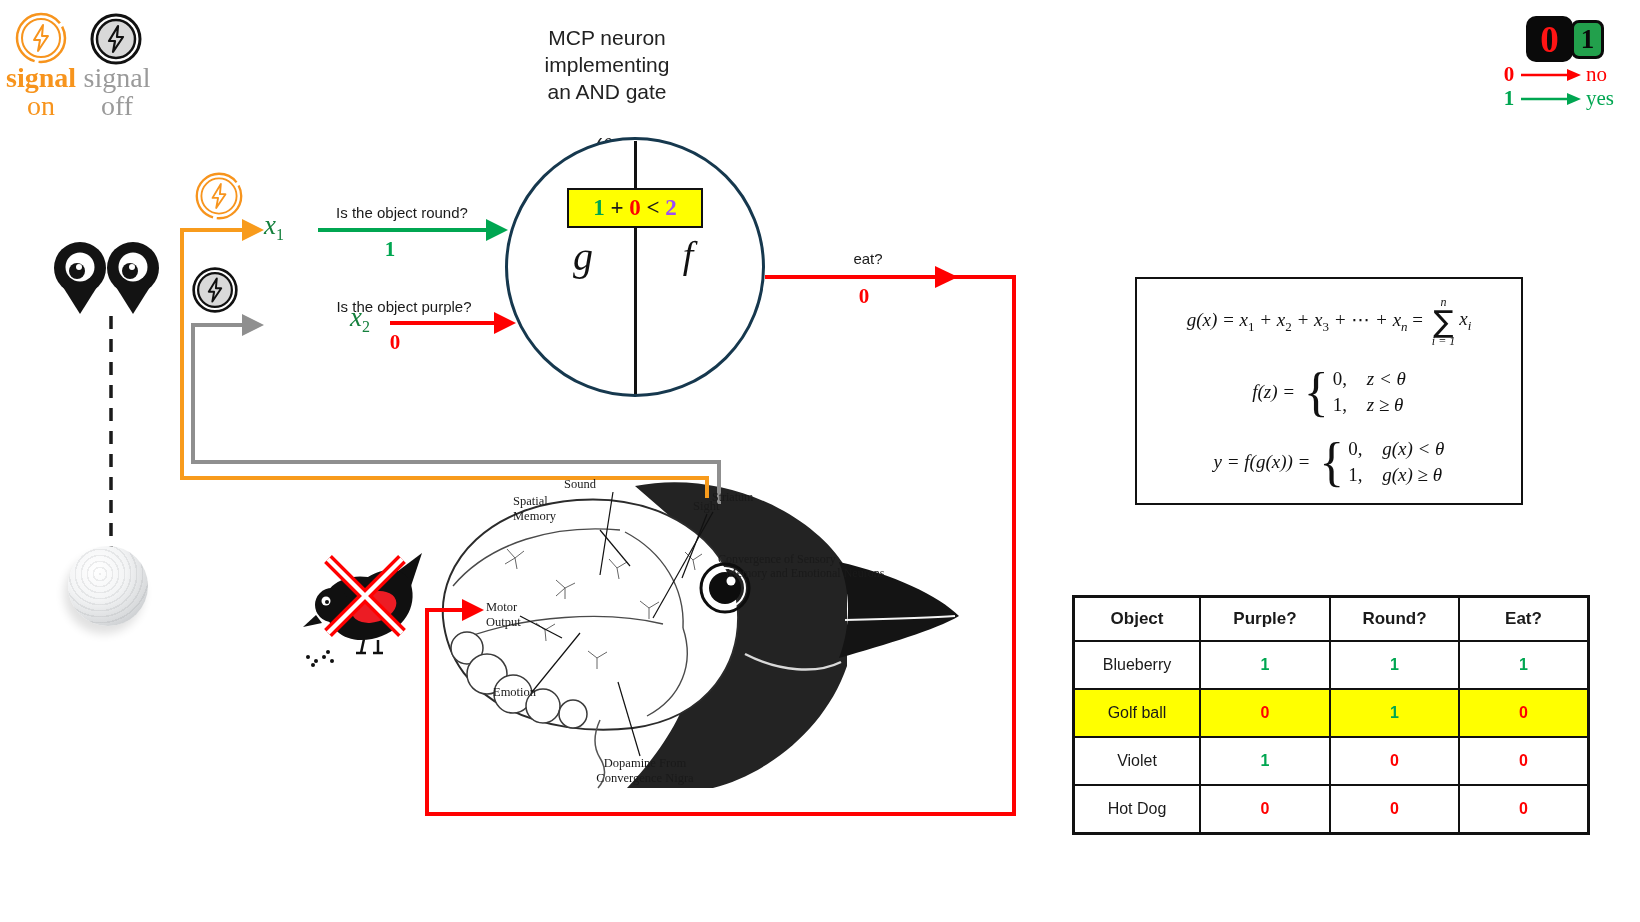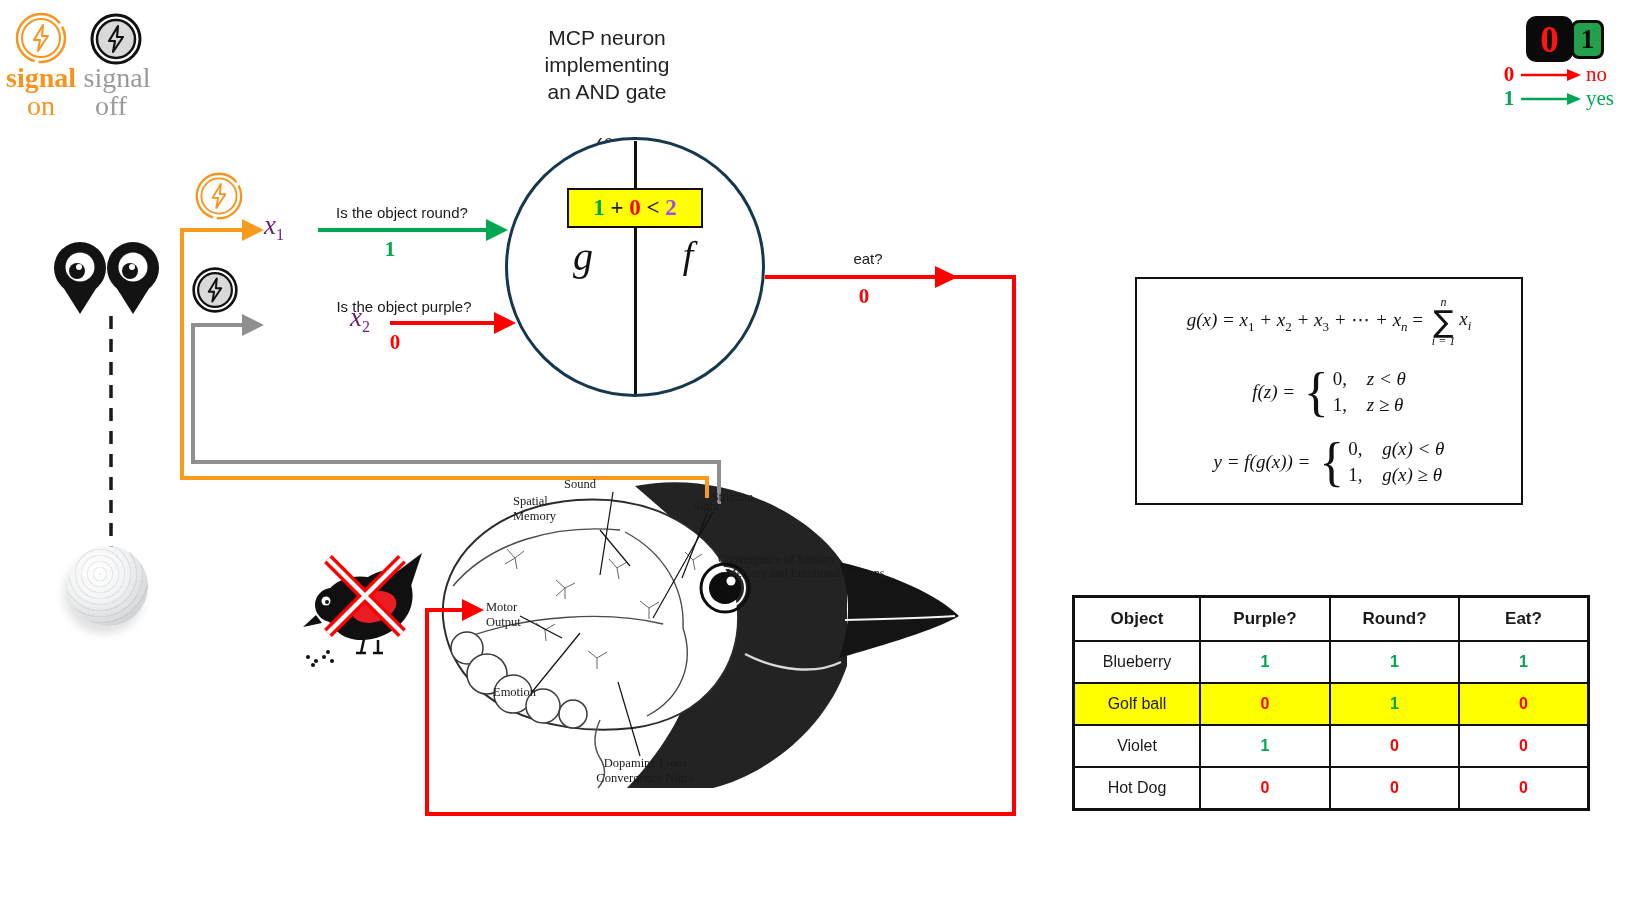--- a/index.html
+++ b/index.html
@@ -20,21 +20,21 @@
   .theta-sym{font-family:"Liberation Serif",serif;font-style:italic;}
   .purple{color:#9B4DFA;font-weight:bold;font-family:"Liberation Serif",serif;}
   
   .neuron-circle{width:260px;height:260px;border:3px solid #16384E;border-radius:50%;background:#fff;box-sizing:border-box;}
   .divider{width:3px;background:#111;}
   .sum-box{width:136px;height:40px;background:#FFFF00;border:2px solid #111;box-sizing:border-box;
            display:flex;align-items:center;justify-content:center;
            font-family:"Liberation Serif",serif;font-weight:bold;font-size:23px;white-space:pre;}
   .gf{font-family:"Liberation Serif",serif;font-style:italic;color:#111;}
   
-  .xsym{font-family:"Liberation Serif",serif;font-style:italic;font-size:27px;color:#701a75;}
+  .xsym{font-family:"Liberation Serif",serif;font-style:italic;font-size:27px;color:#15803d;}
   .xsym sub{font-size:16px;font-style:normal;}
   .question{font-size:15px;text-align:center;color:#1a1a1a;}
   .val{font-family:"Liberation Serif",serif;font-weight:bold;font-size:21px;text-align:center;}
   .bv1{color:#00A651;}
   .bv0{color:#FF0000;}
   
   .formula-box{width:388px;height:228px;border:2px solid #111;box-sizing:border-box;background:#fff;
                display:flex;flex-direction:column;justify-content:space-around;align-items:center;padding:6px 10px;}
   .formula{font-family:"Liberation Serif","DejaVu Serif","DejaVu Sans",serif;font-size:19px;color:#111;
            white-space:pre;display:flex;align-items:center;}
@@ -44,21 +44,21 @@
   .sum{display:inline-flex;flex-direction:column;align-items:center;line-height:1;margin:0 4px;}
   .sum-top,.sum-bot{font-size:12px;font-style:italic;}
   .sum-sym{font-size:30px;line-height:0.9;font-family:"DejaVu Sans",sans-serif;}
   .brace{font-size:52px;font-weight:300;line-height:0.85;margin:0 4px;transform:scaleY(1.05);}
   .cases{display:inline-flex;flex-direction:column;gap:4px;}
   .case-row{display:flex;}
   .case-val{width:34px;}
   
   .obj-table{border:2px solid #111;}
   .trow{display:grid;grid-template-columns:126px 130px 129px 129px;}
-  .tcell{border:1px solid #111;display:flex;align-items:center;justify-content:center;height:42px;box-sizing:border-box;font-size:16px;background:#fff;}
+  .tcell{border:1px solid #111;display:flex;align-items:center;justify-content:center;height:48px;box-sizing:border-box;font-size:16px;background:#fff;}
   .thead .tcell{height:44px;font-weight:bold;font-size:17px;}
   .tcell.bin{font-weight:bold;}
   .hl .tcell{background:#FFFF00;}
   
   .blabel{font-family:"Liberation Serif",serif;font-size:12.5px;color:#1a1a1a;line-height:15px;z-index:3;}
   
   .badge-black{width:47px;height:46px;background:#0a0a0a;border-radius:10px;display:flex;align-items:center;justify-content:center;
                font-family:"Liberation Serif",serif;font-weight:bold;font-size:37px;color:#FF1414;}
   .badge-green{width:33px;height:39px;background:#22A04C;border:3px solid #0a0a0a;border-radius:8px;box-sizing:border-box;
                display:flex;align-items:center;justify-content:center;
@@ -159,21 +159,21 @@
   </svg>
   <div class="abs lbl sig-word on-col" style="left:6px;top:62px;width:70px;">signal</div>
   <div class="abs lbl sig-word on-col" style="left:6px;top:90px;width:70px;font-weight:normal;">on</div>
 
   <svg class="abs lbl" style="left:89px;top:12px;" width="54" height="54" viewBox="0 0 54 54">
     <circle cx="27" cy="27" r="24" fill="none" stroke="#111" stroke-width="3"></circle>
     <circle cx="27" cy="27" r="19" fill="#d9d9d9" stroke="#111" stroke-width="2.5"></circle>
     <path d="M 29,14 L 20,29 L 26,29 L 24,40 L 34,25 L 28,25 Z" fill="none" stroke="#111" stroke-width="2.2" stroke-linejoin="round"></path>
   </svg>
   <div class="abs lbl sig-word off-col" style="left:82px;top:62px;width:70px;">signal</div>
-  <div class="abs lbl sig-word off-col" style="left:76px;top:90px;width:70px;">off</div>
+  <div class="abs lbl sig-word off-col" style="left:82px;top:90px;width:70px;">off</div>
 
   <div class="abs lbl title" style="left:497px;top:24px;">
     <div>MCP neuron</div>
     <div>implementing</div>
     <div>an AND gate</div>
     <div style="white-space:pre;">
       <span>(</span><span class="theta-sym">θ</span><span> = </span><span class="purple">2</span><span>)</span>
     </div>
   </div>
 

